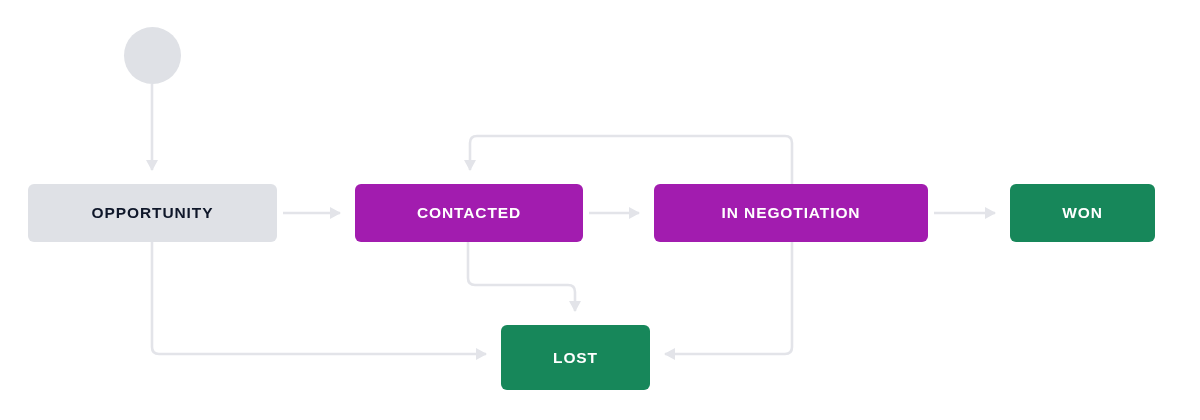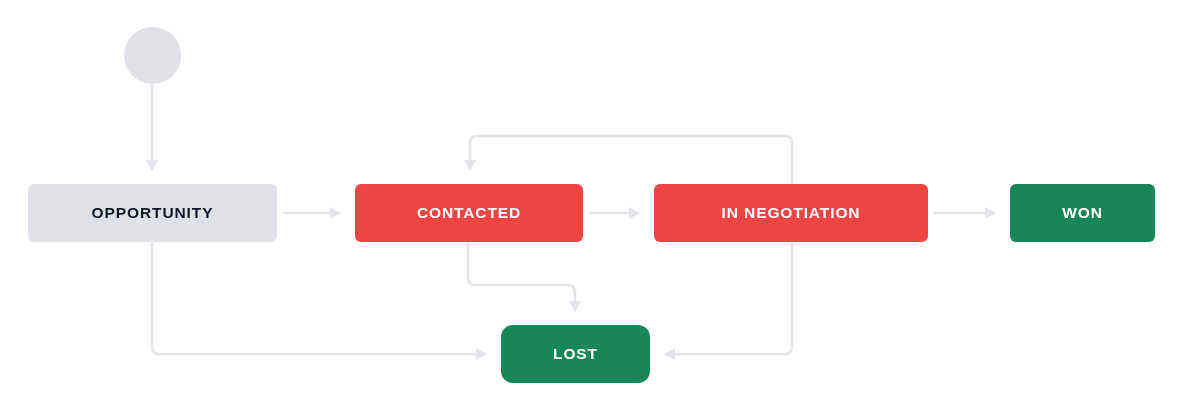--- a/index.html
+++ b/index.html
@@ -45,21 +45,21 @@
   }
   .node.status-start {
     background: #DFE1E6;
     border-radius: 50%;
   }
   .node.status-initial {
     background: #DFE1E6;
   }
   .node.status-initial .node-label { color: #0f172a; }
   .node.status-active {
-    background: #ef4444;
+    background: #a21caf;
   }
   .node.status-active .node-label { color: #FFFFFF; }
   .node.status-final {
     background: #17875A;
   }
   .node.status-final .node-label { color: #FFFFFF; }
 </style>
 </head>
 <body>
 
@@ -112,17 +112,17 @@
   </div>
 
   <div class="node status-final" style="left:1010px; top:184px; width:145px; height:58px;">
     <span class="node-label">WON</span>
   </div>
 
   <div class="node status-active" style="left:654px; top:184px; width:274px; height:58px;">
     <span class="node-label">IN NEGOTIATION</span>
   </div>
 
-  <div class="node status-final" style="left:501px; top:325px; width:149px; height:58px;border-radius:12px;">
+  <div class="node status-final" style="left:501px; top:325px; width:149px; height:65px;">
     <span class="node-label">LOST</span>
   </div>
 
 </div>
 
 </body></html>

